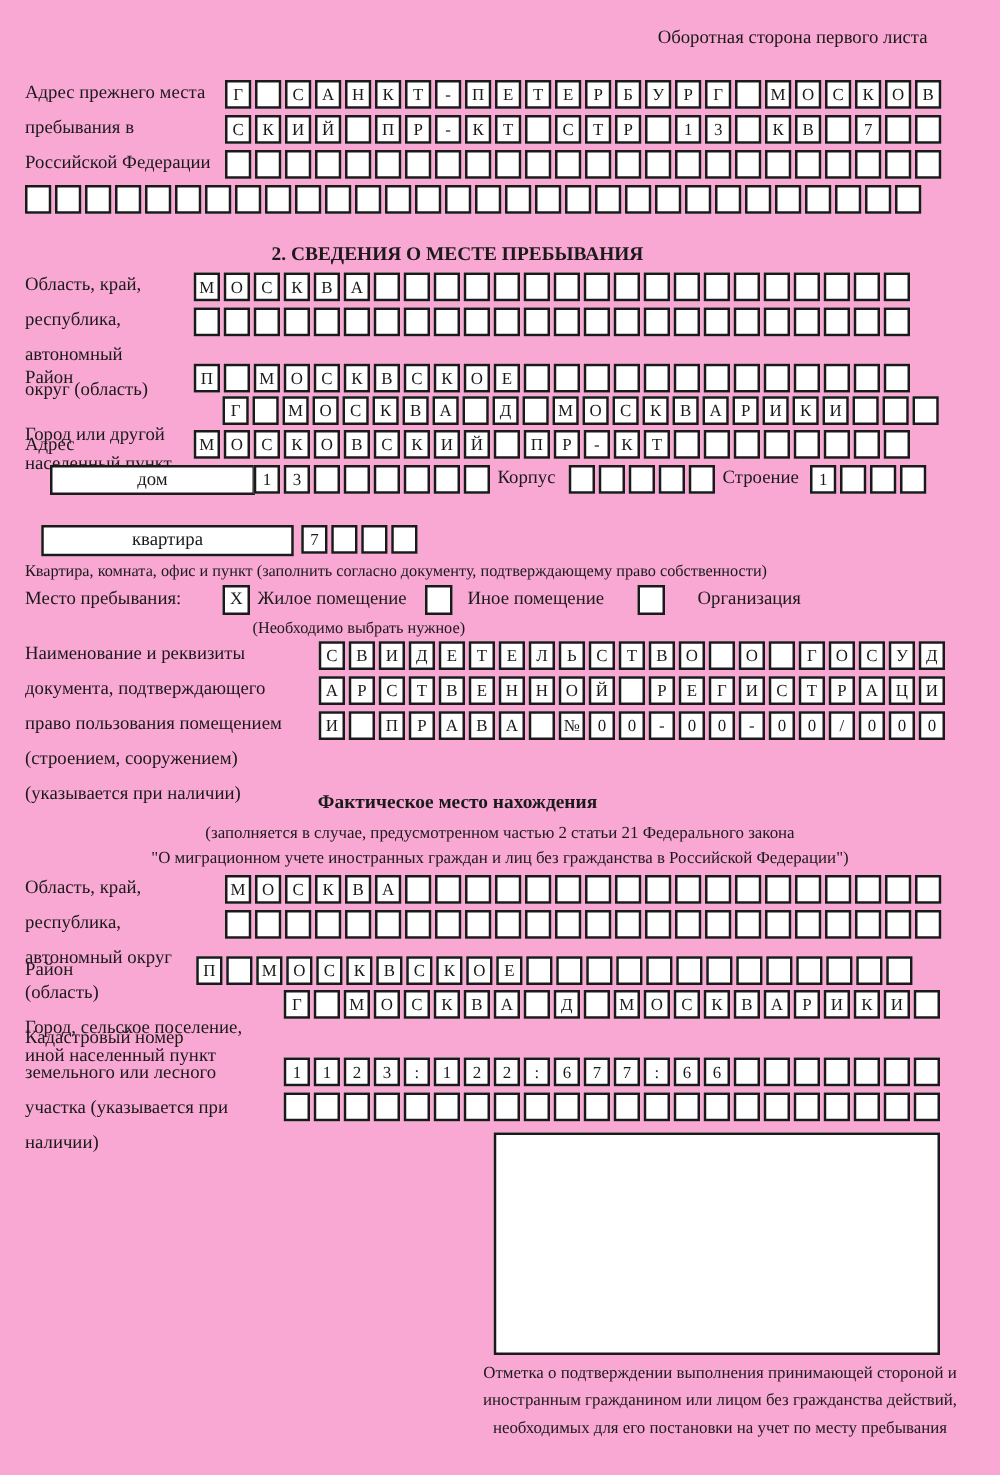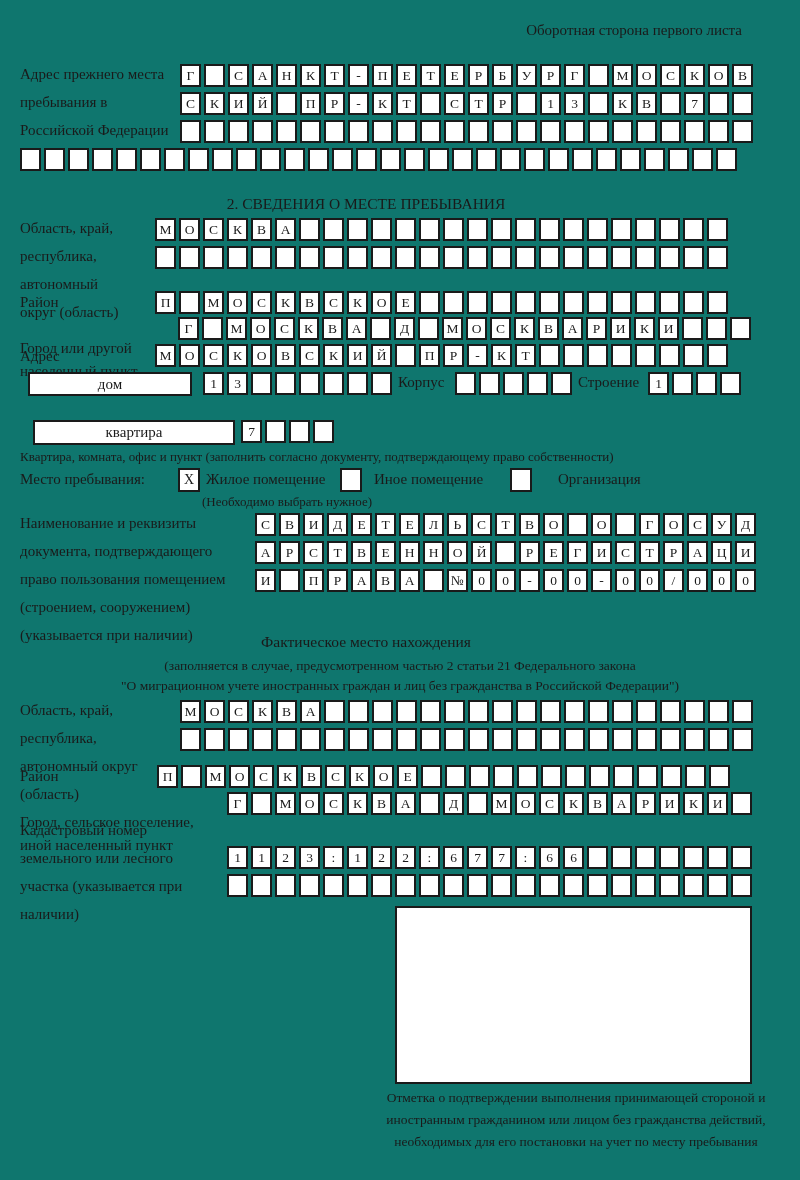--- a/index.html
+++ b/index.html
@@ -1,25 +1,25 @@
 <!DOCTYPE html>
 <html><head>
 <meta charset="utf-8">
 <style>
   html,body{margin:0;padding:0;background:#ffffff;}
   .page{
-    position:relative;width:800px;height:1180px;background:#0f766e;
+    position:relative;width:800px;height:1180px;background:#f9a8d4;
     font-family:"Liberation Serif","DejaVu Serif",serif;color:#1a1a1a;overflow:hidden;
   }
   .abs{position:absolute;}
   .lbl{position:absolute;font-size:15px;line-height:28px;}
   .lbl2{position:absolute;font-size:15px;line-height:23px;margin-top:25px;}
   .cap{position:absolute;font-size:12.8px;line-height:15px;}
   .capc{position:absolute;left:0;width:800px;text-align:center;font-size:13px;}
-  .h2{position:absolute;left:0;width:732px;text-align:center;font-weight:normal;font-size:15.5px;}
+  .h2{position:absolute;left:0;width:732px;text-align:center;font-weight:bold;font-size:15.5px;}
   .corner{position:absolute;top:22px;right:58px;font-size:15px;}
   .cr{position:absolute;display:flex;gap:3px;}
   .cell{
     flex:none;width:17px;height:19px;border:2px solid #1a1a1a;
     display:flex;align-items:center;justify-content:center;
     font-size:13.5px;line-height:1;background:#fff;
   }
   .wbox{
     position:absolute;border:2px solid #1a1a1a;background:#fff;
     display:flex;align-items:center;justify-content:center;font-size:15px;
@@ -283,21 +283,21 @@
       <span class="cell"></span>
       <span class="cell"></span>
       <span class="cell"></span>
       <span class="cell"></span>
       <span class="cell"></span>
       <span class="cell"></span>
       <span class="cell"></span>
       <span class="cell"></span>
     </div>
 
-  <div class="wbox" style="left:28px;top:372px;width:160px;height:20px">дом</div>
+  <div class="wbox" style="left:40px;top:372px;width:160px;height:20px">дом</div>
   <div class="cr" style="left:203px;top:372px">
       <span class="cell">1</span>
       <span class="cell">3</span>
       <span class="cell"></span>
       <span class="cell"></span>
       <span class="cell"></span>
       <span class="cell"></span>
       <span class="cell"></span>
       <span class="cell"></span>
     </div>

